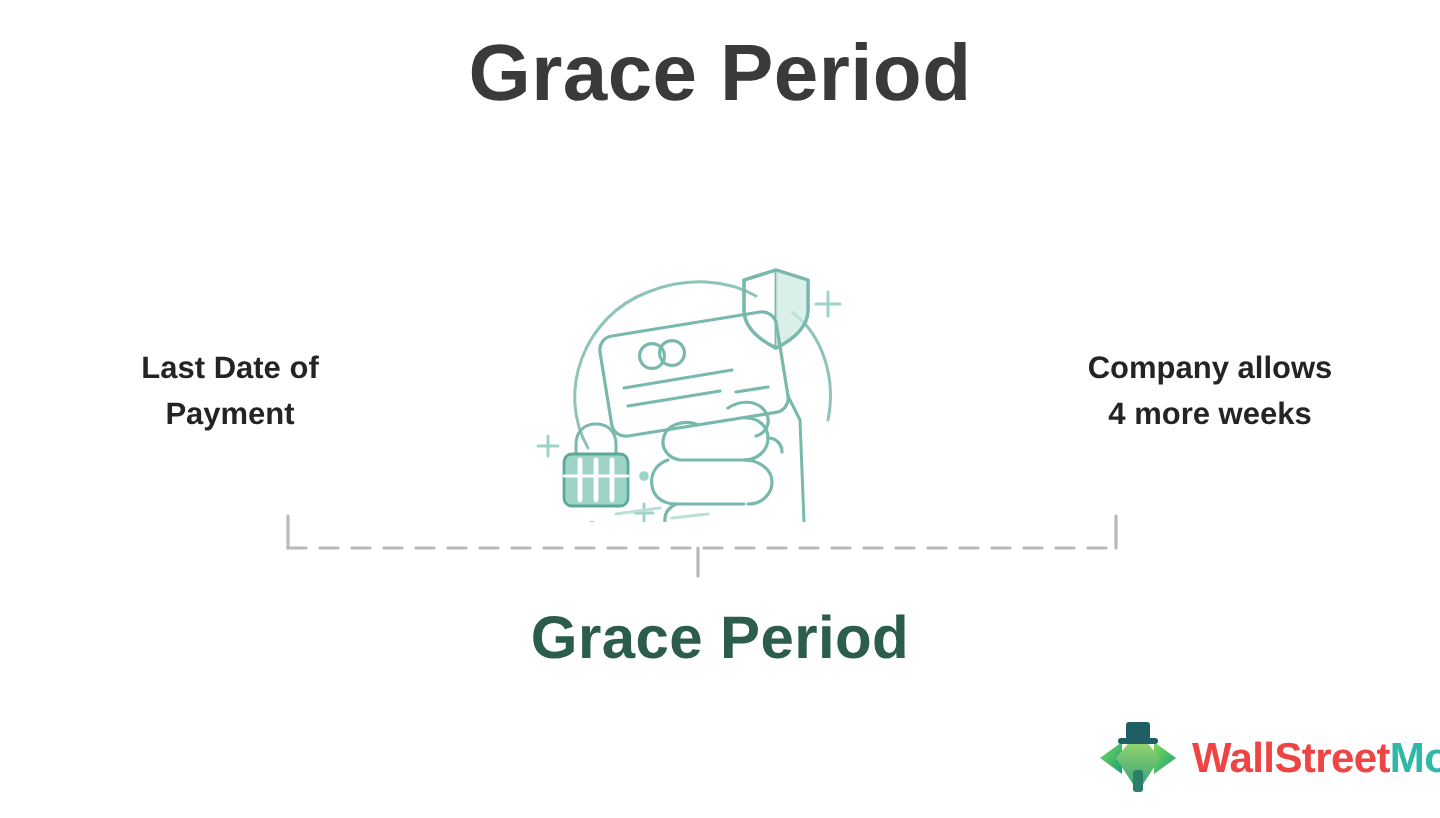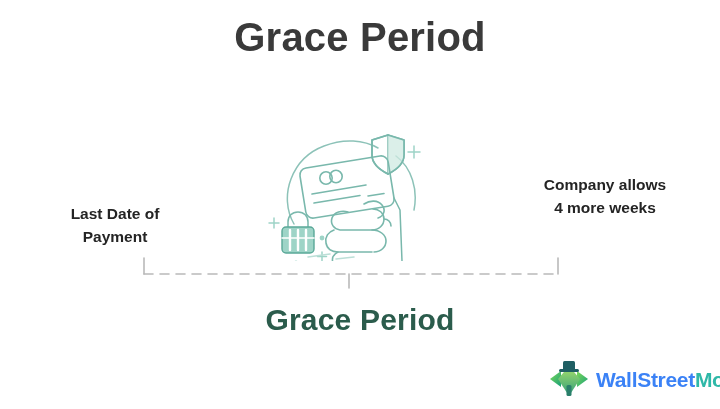--- a/index.html
+++ b/index.html
@@ -43,21 +43,20 @@
     font-weight: 700;
     color: #242424;
     line-height: 1.5;
     text-align: center;
     white-space: pre-line;
   }
   .side-label.left {
     left: 18px;
     top: 173px;
     width: 194px;
-    margin-top: 29px;
   }
   .side-label.right {
     left: 508px;
     top: 173px;
     width: 194px;
   }
 
   
   .illustration {
     position: absolute;
@@ -115,21 +114,21 @@
     flex: 0 0 auto;
   }
   .brand-mark svg { display: block; }
   .brand-text {
     font-size: 21px;
     font-weight: 700;
     letter-spacing: -0.3px;
     white-space: nowrap;
     line-height: 1;
   }
-  .brand-text .part-dark { color: #3b82f6; }
+  .brand-text .part-dark { color: #ef4444; }
   .brand-text .part-accent { color: #2fb8a8; }
 </style>
 </head>
 <body>
 
 <div id="infographic">
 
   <div class="title">Grace Period</div>
 
   <div class="side-label left">Last Date of

